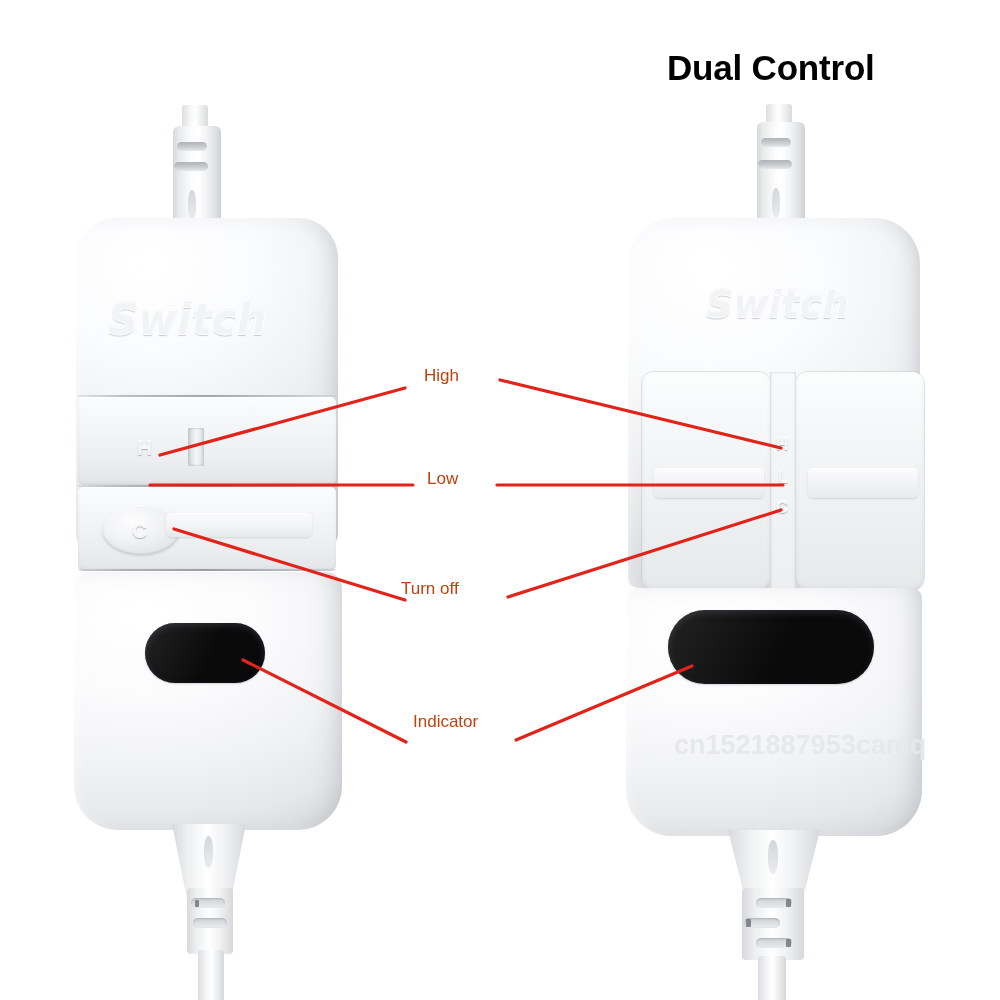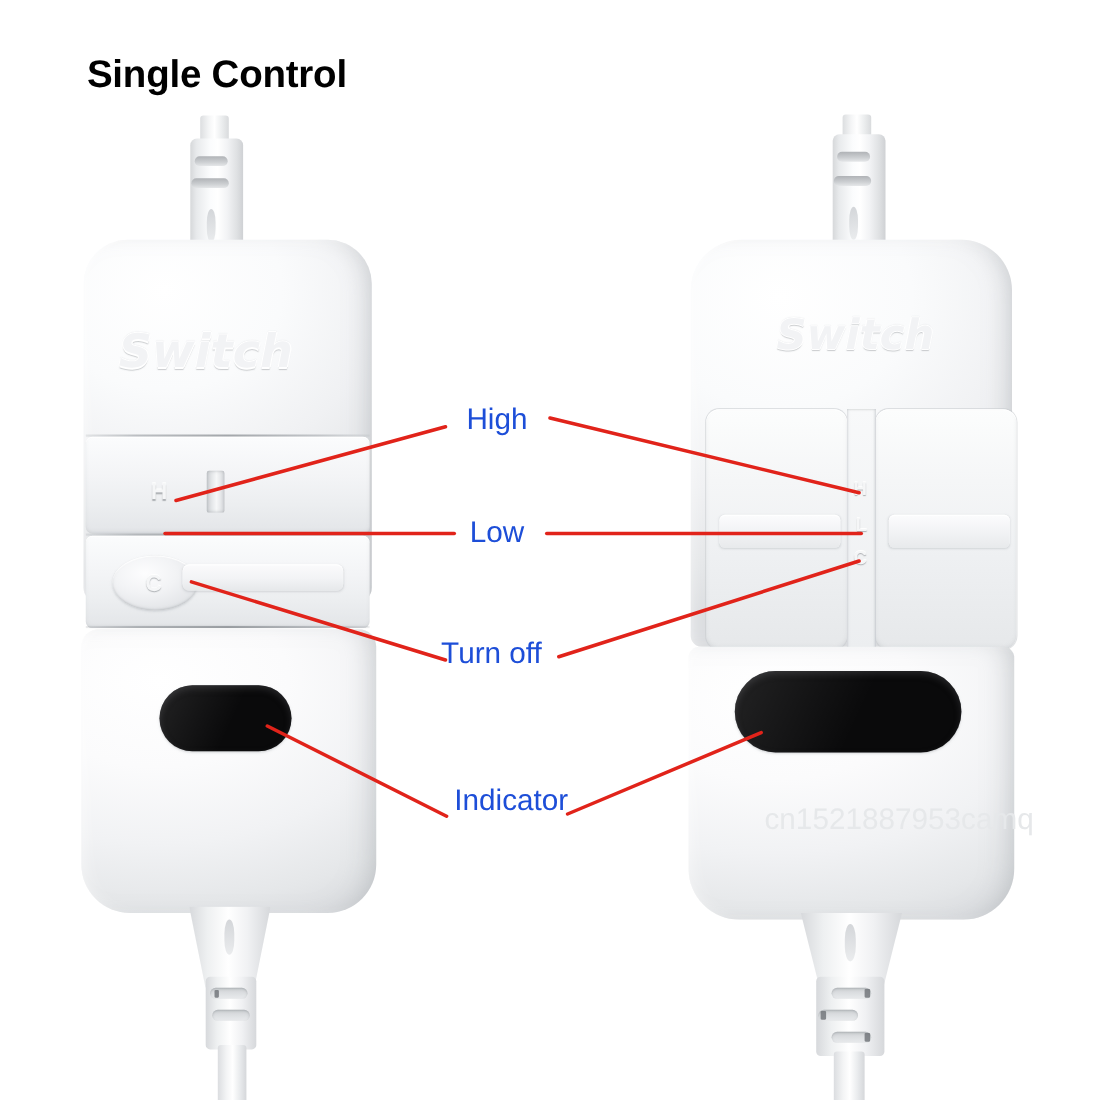--- a/index.html
+++ b/index.html
@@ -227,32 +227,32 @@
   
   .annot-svg {
     position: absolute;
     left: 0; top: 0;
     width: 1000px; height: 1000px;
     pointer-events: none;
   }
   .annot-label {
     position: absolute;
     font-family: "Liberation Sans", sans-serif;
-    font-size: 27px;
-    color: #1d4ed8;
+    font-size: 17px;
+    color: #c2410c;
     white-space: nowrap;
     letter-spacing: 0px;
   }
 </style>
 </head>
 <body>
 
 <div class="stage">
 
-  <div class="title" id="title-single">Single Control</div>
+  <div class="title" id="title-dual">Dual Control</div>
 
   <div class="device" style="left:60px; top:110px; width:320px; height:860px;">
 
     <div class="cable-wire" style="left:122px; top:-5px; width:26px; height:40px;"></div>
     <div class="cable-top" style="left:113px; top:16px; width:48px; height:106px;"></div>
     <div class="stem-groove" style="left:128px; top:80px; width:8px; height:30px;"></div>
     <div class="strain-slot" style="left:117px; top:32px; width:30px; height:9px;"></div>
     <div class="strain-slot" style="left:114px; top:52px; width:34px; height:9px;"></div>
 
     <div class="body-upper" style="left:16px; top:108px; width:262px; height:330px;
@@ -314,21 +314,21 @@
     <div class="mark" style="left:156px; top:325px; font-size:17px;">H</div>
     <div class="mark" style="left:158px; top:358px; font-size:17px;">L</div>
     <div class="mark" style="left:156px; top:388px; font-size:17px;">C</div>
 
     <div class="body-lower" style="left:6px; top:478px; width:296px; height:248px;
                 border-radius:10px 10px 46px 46px;"></div>
 
     <div class="indicator-window" style="left:48px; top:500px; width:206px; height:74px; border-radius:37px;"></div>
     <div class="indicator-gloss" style="left:48px; top:500px; width:206px; height:74px; border-radius:37px;"></div>
 
-    <div class="watermark" style="left:75px; top:620px; font-size:27px;">cn1521887953camq</div>
+    <div class="watermark" style="left:54px; top:620px; font-size:27px;font-weight:bold;">cn1521887953camq</div>
 
     <div class="cable-bottom-cone" style="left:108px; top:720px; width:92px; height:66px;
                 clip-path: polygon(0% 0%, 100% 0%, 82% 100%, 18% 100%);"></div>
     <div class="stem-groove" style="left:148px; top:730px; width:10px; height:34px;"></div>
     <div class="cable-bottom-cone" style="left:122px; top:778px; width:62px; height:72px; border-radius:4px;"></div>
     <div class="cb-slot" style="left:136px; top:788px; width:36px; height:10px;"></div>
     <div class="cb-slot" style="left:124px; top:808px; width:36px; height:10px;"></div>
     <div class="cb-slot" style="left:136px; top:828px; width:36px; height:10px;"></div>
     <div class="cb-notch" style="left:166px; top:789px; width:5px; height:8px;"></div>
     <div class="cb-notch" style="left:126px; top:809px; width:5px; height:8px;"></div>

